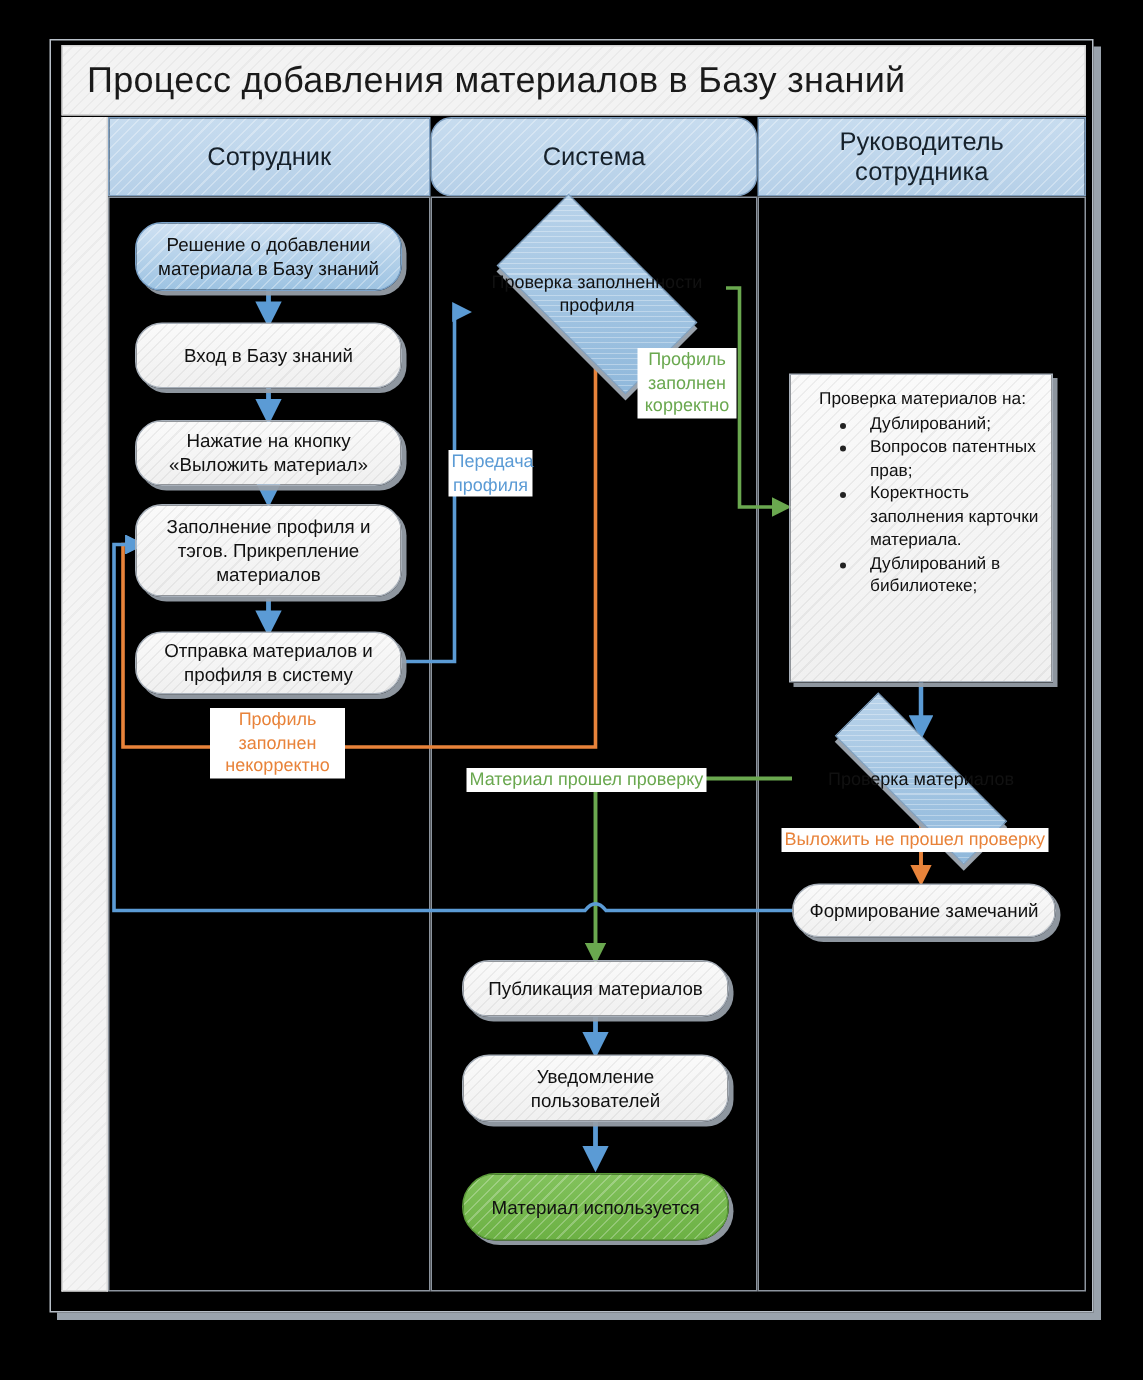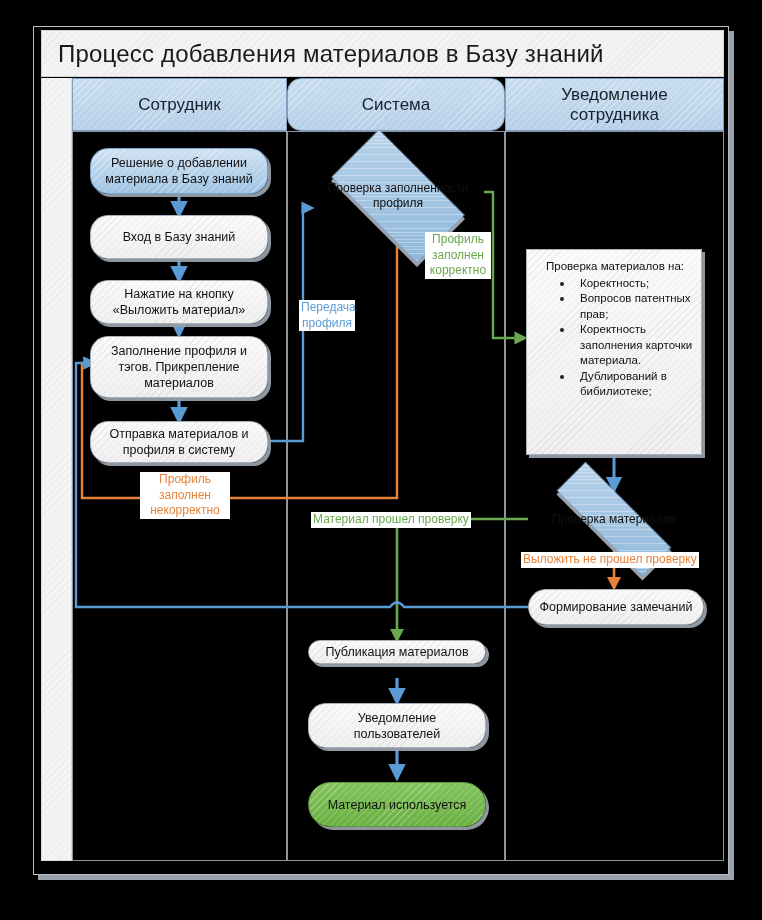--- a/index.html
+++ b/index.html
@@ -153,21 +153,21 @@
 
 <div class="left-band"></div>
 
 <div class="lane-head" id="lane-head-1">
   <span>Сотрудник</span>
 </div>
 <div class="lane-head" id="lane-head-2">
   <span>Система</span>
 </div>
 <div class="lane-head" id="lane-head-3">
-  <span style="white-space:pre-line">Уведомление
+  <span style="white-space:pre-line">Руководитель
 сотрудника</span>
 </div>
 
 <div class="lane-body" id="lane-body-1"></div>
 <div class="lane-body" id="lane-body-2"></div>
 <div class="lane-body" id="lane-body-3"></div>
 
 <svg id="wires" xmlns="http://www.w3.org/2000/svg">
   <defs>
     <marker id="ab" viewBox="0 0 10 10" refX="8" refY="5" markerWidth="5.5" markerHeight="5.5" orient="auto">
@@ -227,36 +227,36 @@
 <div class="node round" style="left:90px;top:421px;width:178px;height:42px;">
   <span>Отправка материалов и профиля в систему</span>
 </div>
 
 <div class="diamond" style="left:312px;top:148px;width:172px;height:96px;">
   <div class="dshadow"></div>
   <div class="dshape"></div>
   <span class="dlabel">Проверка заполненности профиля</span>
 </div>
 
-<div class="node round" style="left:308px;top:640px;width:178px;height:24px;">
+<div class="node round" style="left:308px;top:640px;width:178px;height:38px;">
   <span>Публикация материалов</span>
 </div>
 
 <div class="node round" style="left:308px;top:703px;width:178px;height:45px;">
   <span>Уведомление пользователей</span>
 </div>
 
 <div class="node round end" style="left:308px;top:782px;width:178px;height:45px;border-radius:24px;">
   <span>Материал используется</span>
 </div>
 
 <div class="node list" style="left:526px;top:249px;width:176px;height:206px;">
   <span class="lead">Проверка материалов на:</span>
   <ul>
-    <li>Коректность;</li>
+    <li>Дублирований;</li>
     <li>Вопросов патентных прав;</li>
     <li>Коректность заполнения карточки материала.</li>
     <li>Дублирований в бибилиотеке;</li>
   </ul>
 </div>
 
 <div class="diamond" style="left:528px;top:490px;width:172px;height:58px;">
   <div class="dshadow"></div>
   <div class="dshape"></div>
   <span class="dlabel">Проверка материалов</span>

